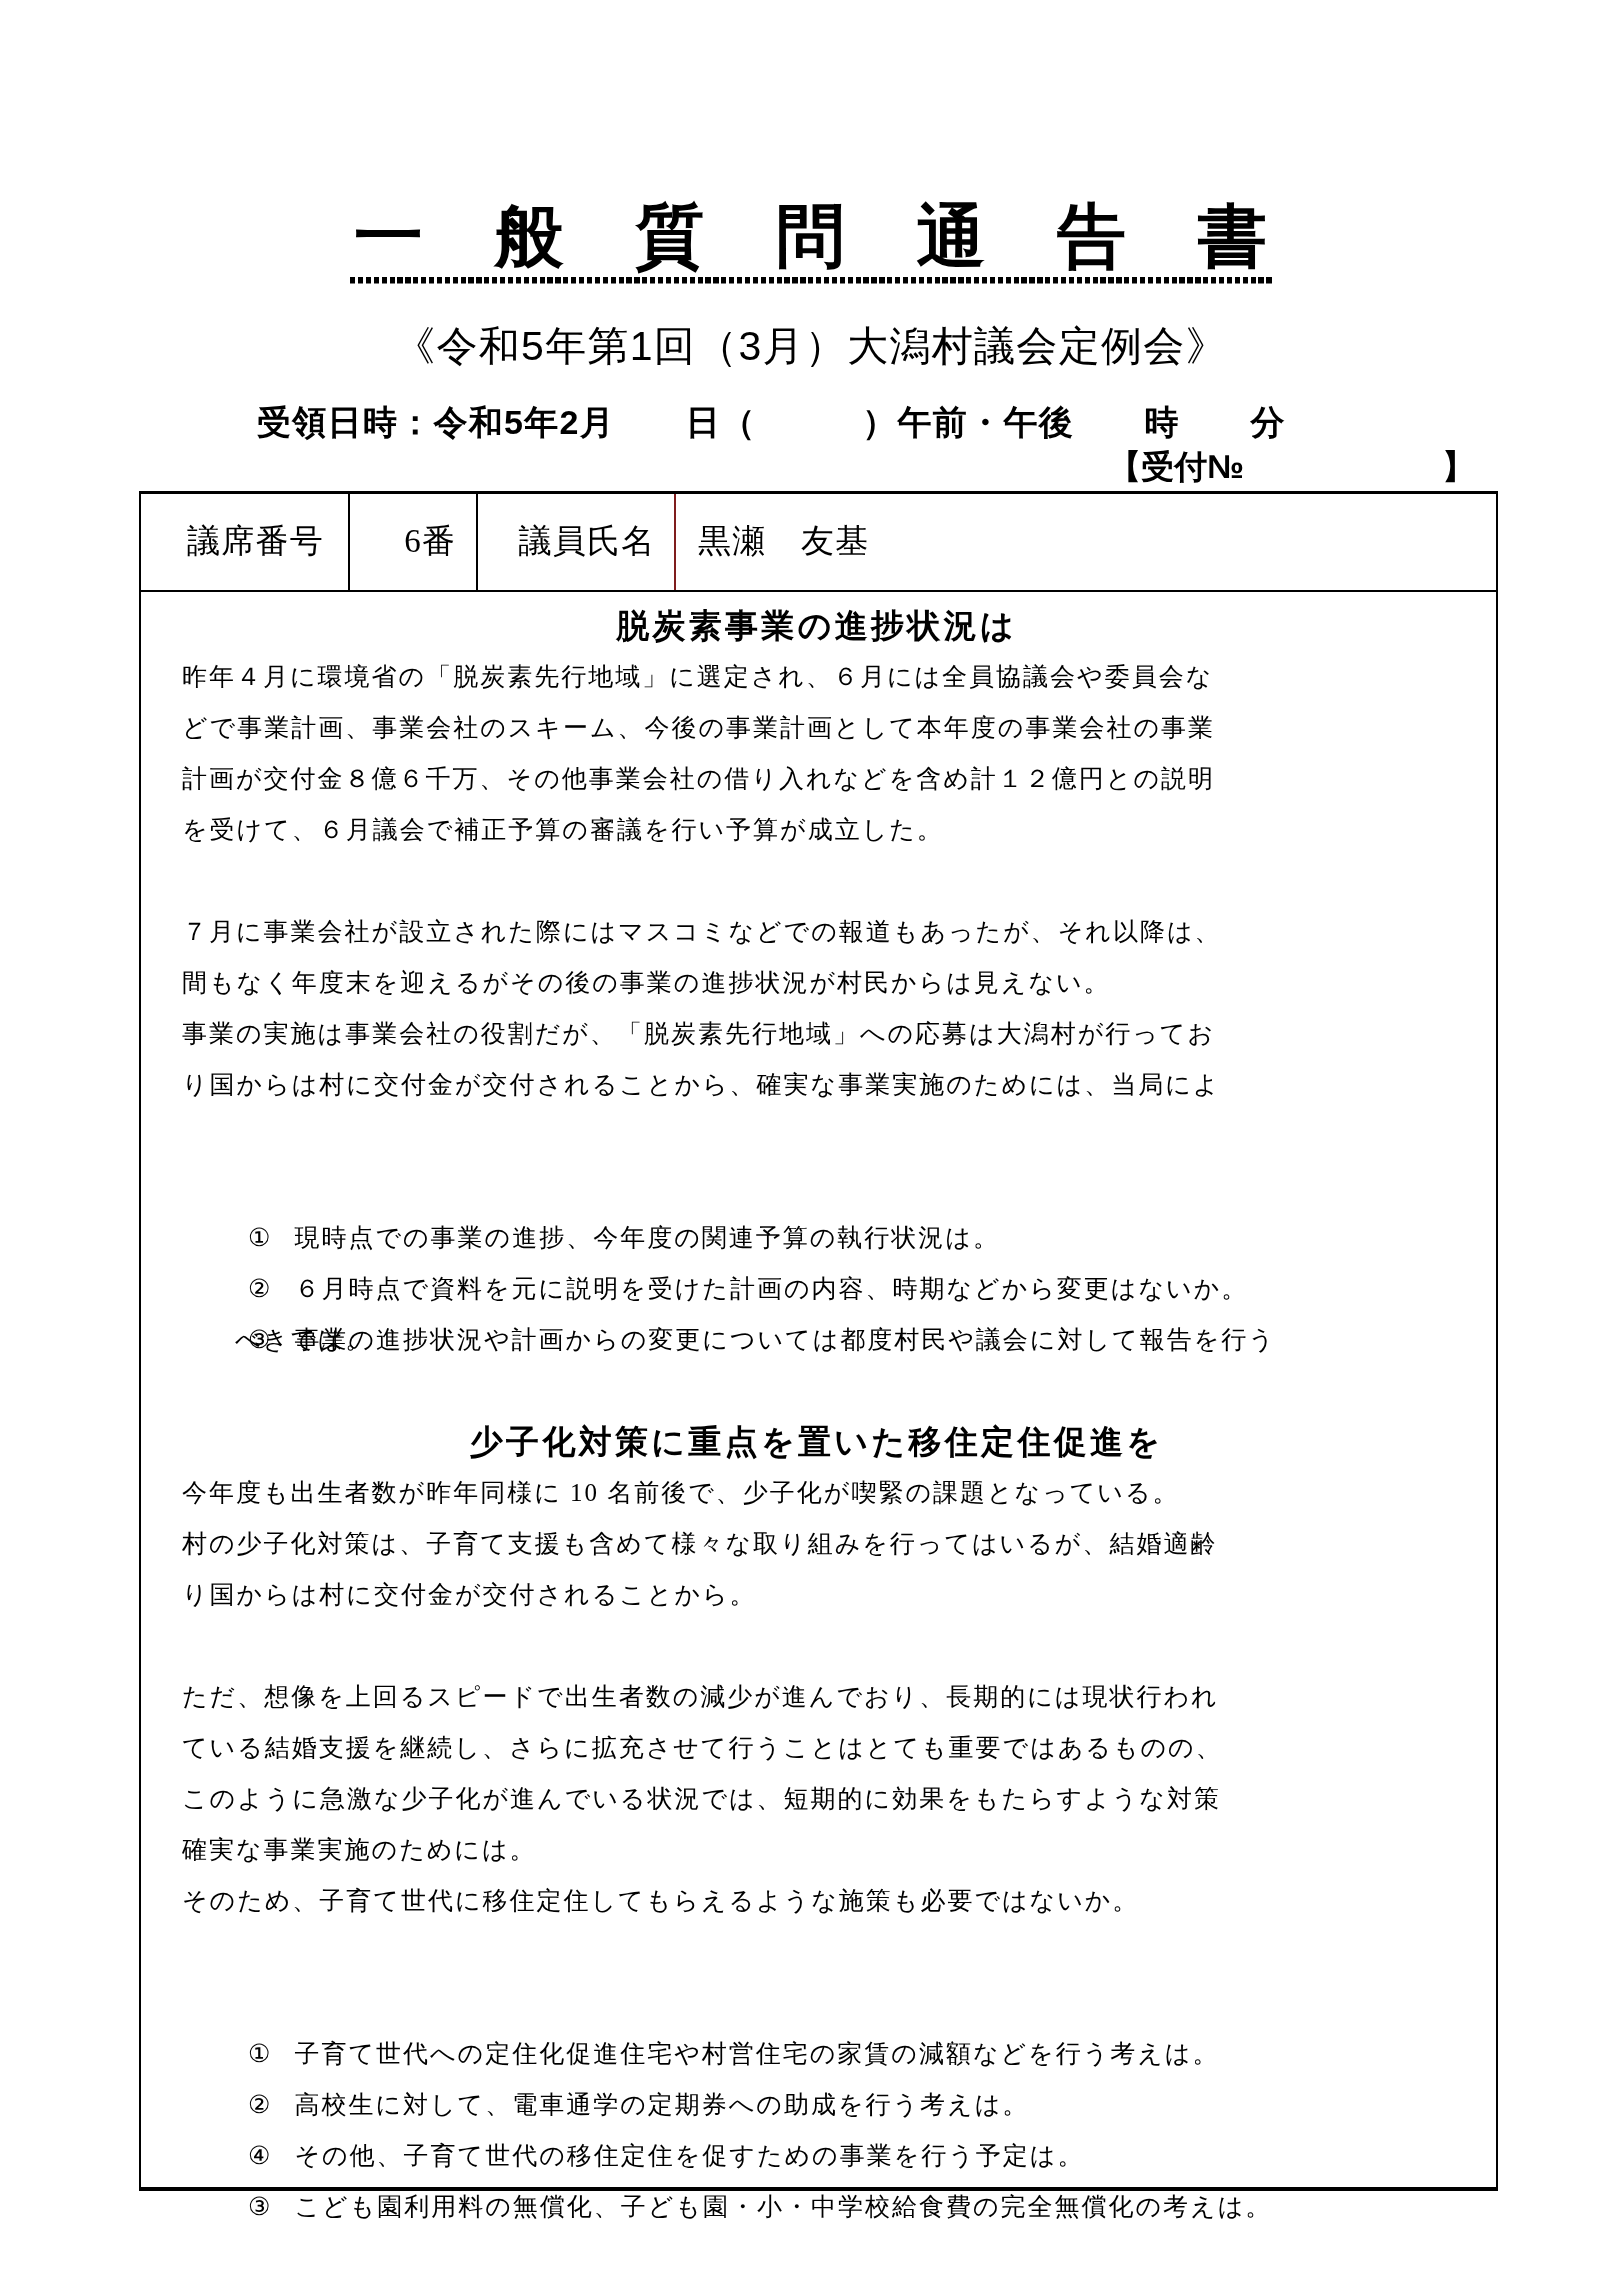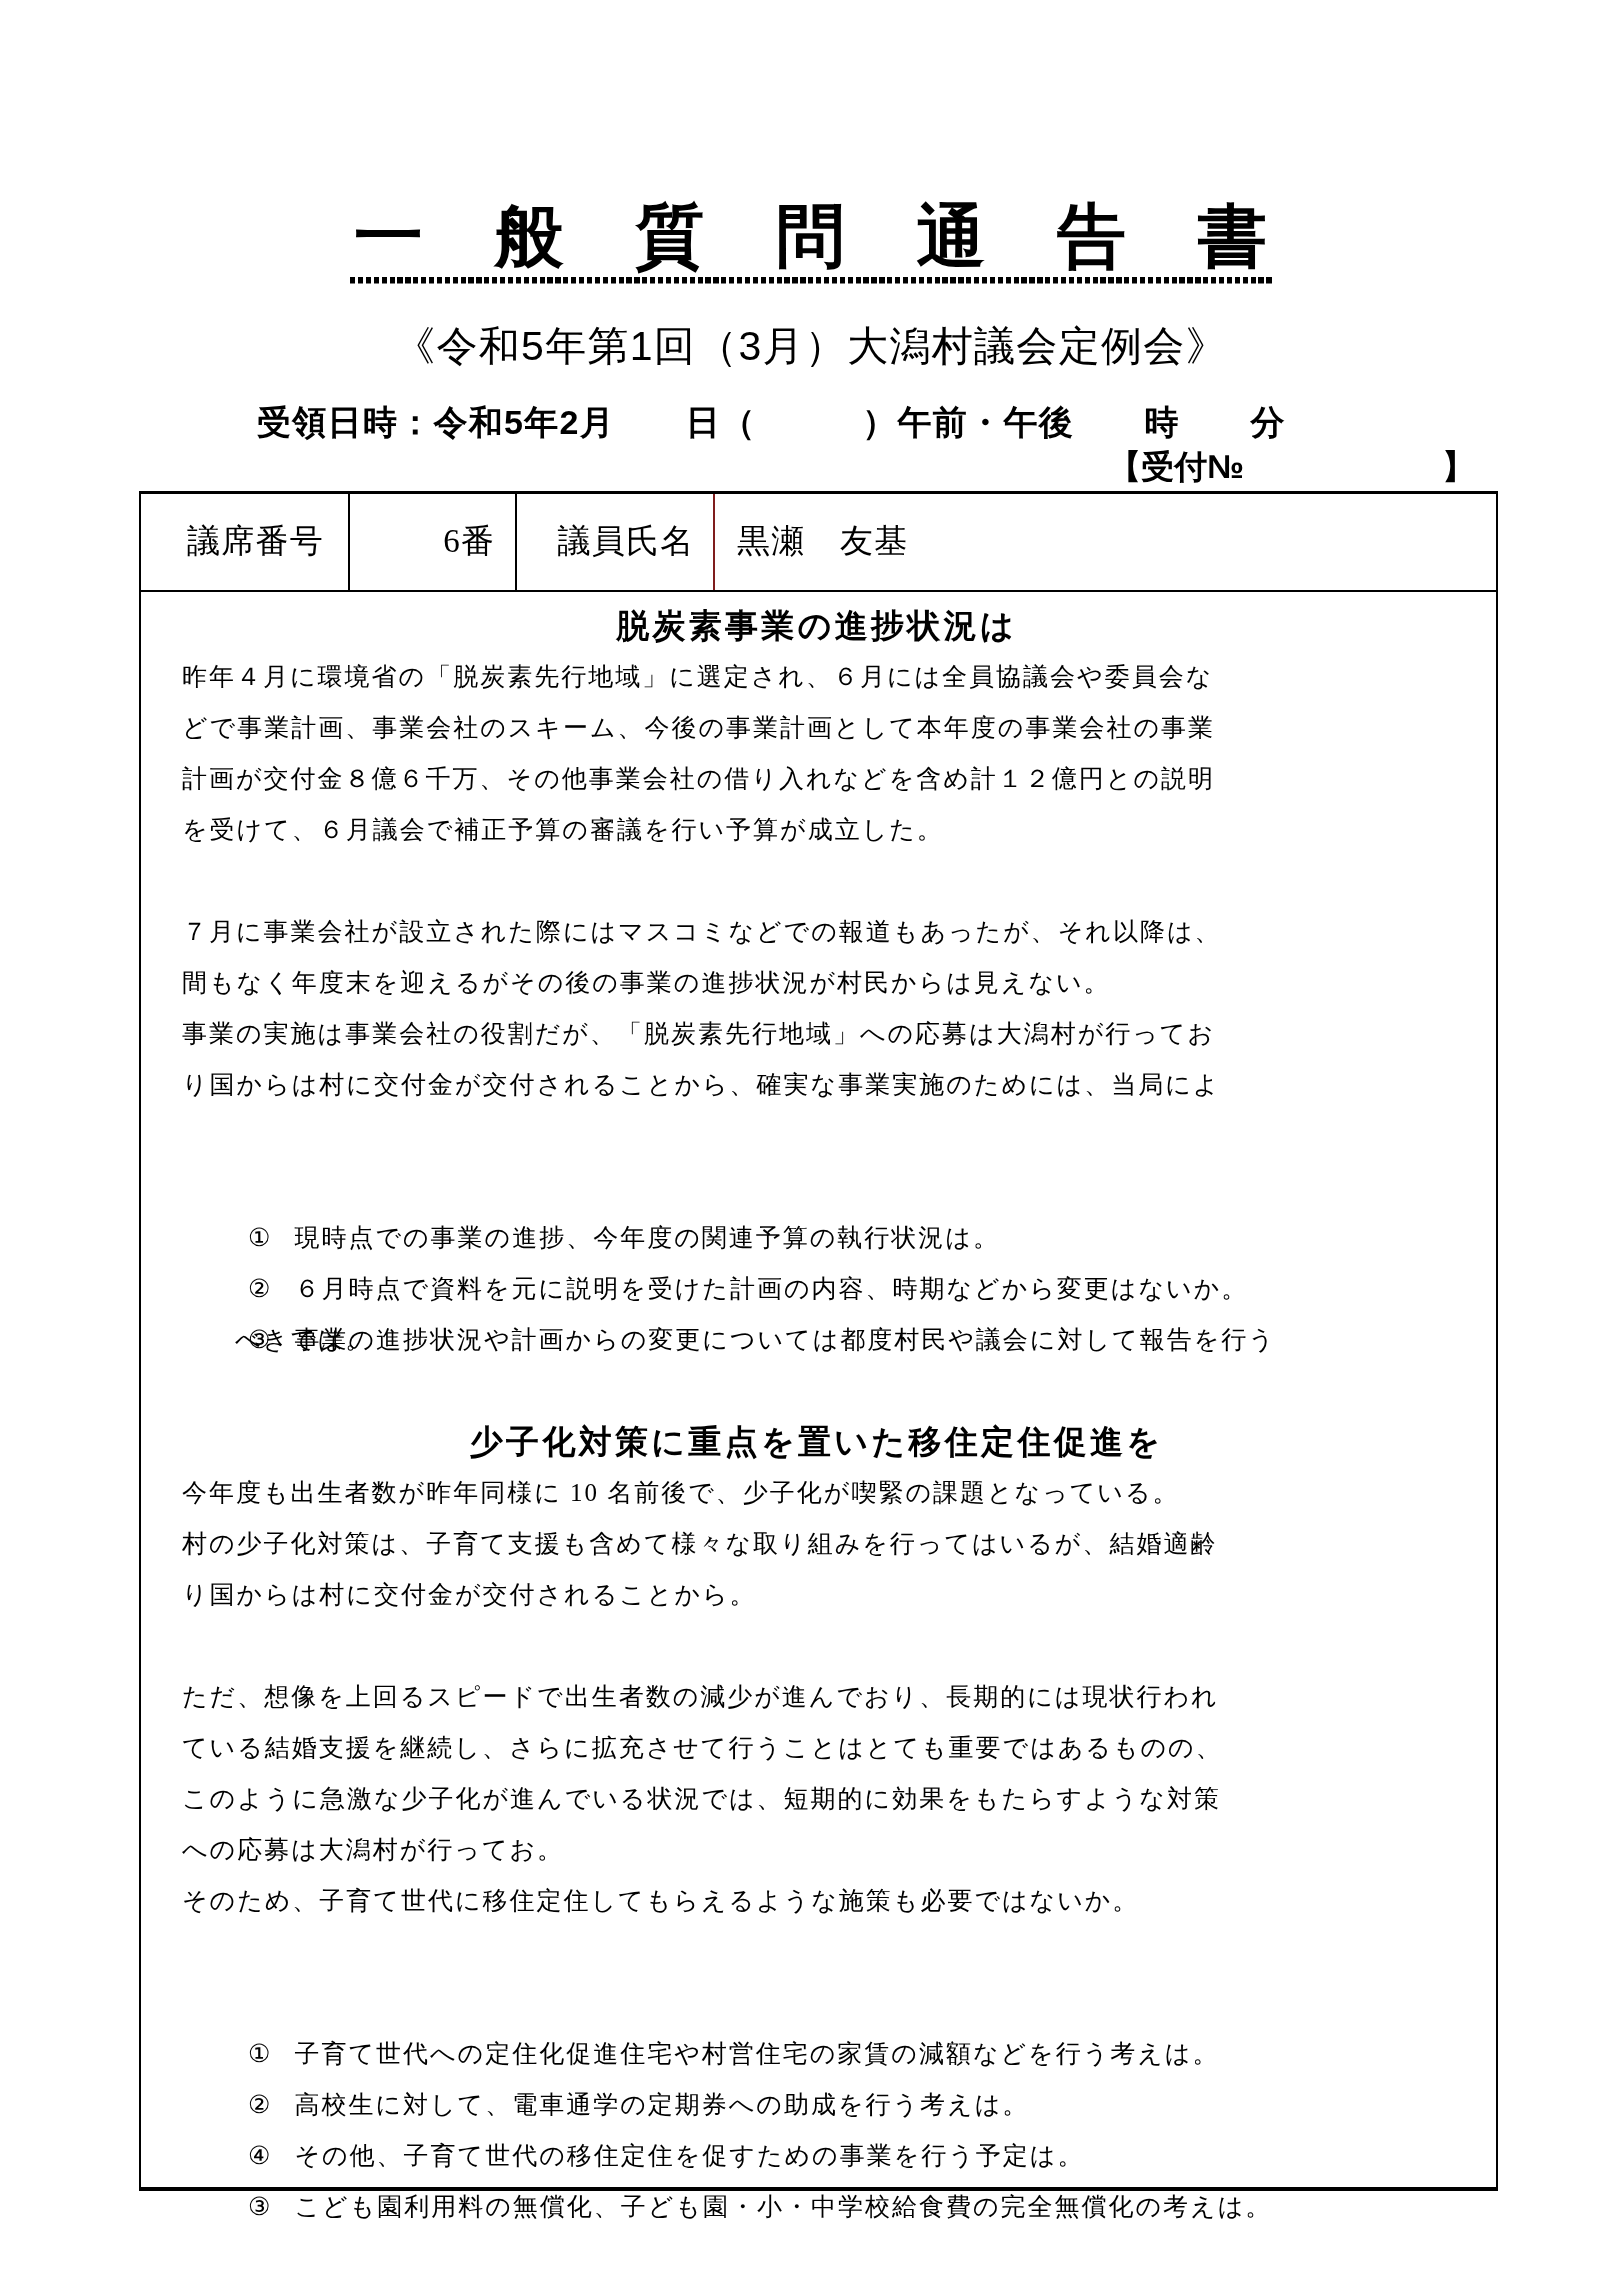--- a/index.html
+++ b/index.html
@@ -81,21 +81,21 @@
   }
   .member-row .cell {
     display: flex;
     align-items: center;
     box-sizing: border-box;
     height: 100%;
     white-space: pre;
     padding-left: 22px;
   }
   .c1 { width: 209px; border-right: 2px solid #000; justify-content: center; }
-  .c2 { width: 167px; border-right: 2px solid #000; justify-content: flex-end; padding-right: 19.6px; }
+  .c2 { width: 128px; border-right: 2px solid #000; justify-content: flex-end; padding-right: 19.6px; }
   .c3 { width: 198px; border-right: 2px solid #7f1d1d; justify-content: center; }
   .c4 { flex: 1; justify-content: flex-start; padding-left: 10.5px; }
   
   .content { padding: 7.9px 13px 6.5px 0; }
   .line {
     height: 51px;
     line-height: 51px;
     font-size: 25px;
     letter-spacing: 2px;
     margin-left: 41px;
@@ -161,21 +161,21 @@
       <div class="line licont">べきでは。</div>
       <div class="line blank"></div>
       <div class="line h">少子化対策に重点を置いた移住定住促進を</div>
       <div class="line">今年度も出生者数が昨年同様に 10 名前後で、少子化が喫緊の課題となっている。</div>
       <div class="line">村の少子化対策は、子育て支援も含めて様々な取り組みを行ってはいるが、結婚適齢</div>
       <div class="line">り国からは村に交付金が交付されることから。</div>
       <div class="line blank"></div>
       <div class="line">ただ、想像を上回るスピードで出生者数の減少が進んでおり、長期的には現状行われ</div>
       <div class="line">ている結婚支援を継続し、さらに拡充させて行うことはとても重要ではあるものの、</div>
       <div class="line">このように急激な少子化が進んでいる状況では、短期的に効果をもたらすような対策</div>
-      <div class="line">への応募は大潟村が行ってお。</div>
+      <div class="line">確実な事業実施のためには。</div>
       <div class="line">そのため、子育て世代に移住定住してもらえるような施策も必要ではないか。</div>
       <div class="line blank"></div>
       <div class="line li">
         <span class="num">①</span><span>子育て世代への定住化促進住宅や村営住宅の家賃の減額などを行う考えは。</span>
       </div>
       <div class="line li">
         <span class="num">②</span><span>高校生に対して、電車通学の定期券への助成を行う考えは。</span>
       </div>
       <div class="line li">
         <span class="num">④</span><span>その他、子育て世代の移住定住を促すための事業を行う予定は。</span>

